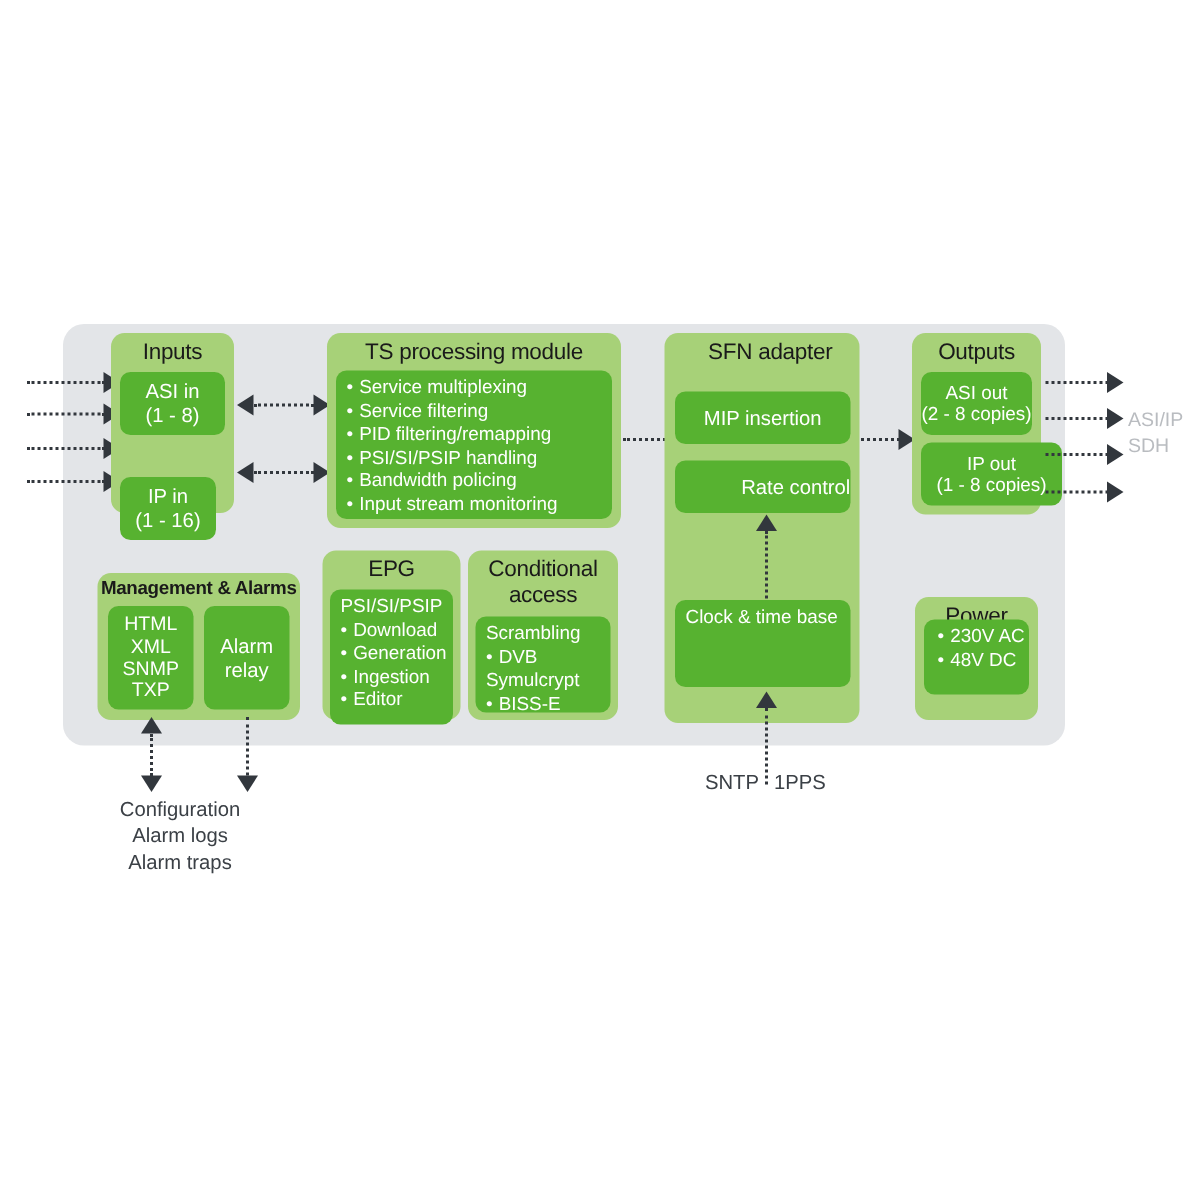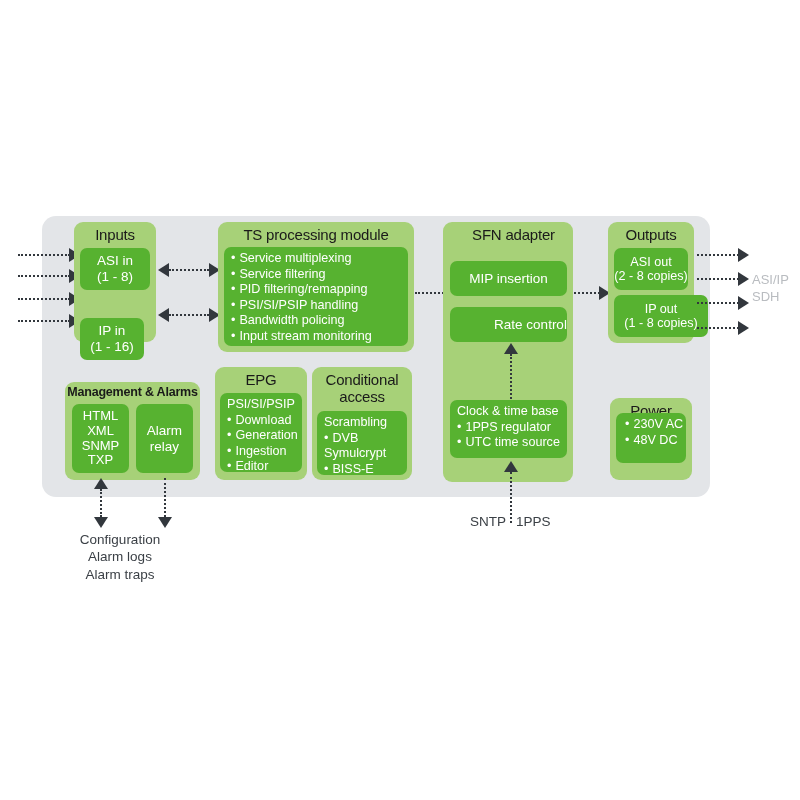--- a/index.html
+++ b/index.html
@@ -184,24 +184,20 @@
   </div>
   <div class="block ctr" style="left:450px; top:307px; width:117px; height:35px;padding-left:44px;">
     <span>Rate control</span>
   </div>
   <div class="arrow" style="left:503px; top:343px; width:16px; height:56px;">
     <div class="shaft-v" style="top:11px; height:45px;"></div>
       <div class="head up"></div>
   </div>
   <div class="block list" style="left:450px; top:400px; width:117px; height:58px;">
     <div class="hdr">Clock &amp; time base</div>
-    <ul>
-      <li>1PPS regulator</li>
-      <li>UTC time source</li>
-    </ul>
   </div>
 
   <div class="arrow" style="left:503px; top:461px; width:16px; height:62px;">
     <div class="shaft-v" style="top:11px; height:51px;"></div>
       <div class="head up"></div>
   </div>
   <div class="label" style="left:460px; top:513px; width:46px; text-align:right;">SNTP</div>
   <div class="label" style="left:516px; top:513px; width:46px;">1PPS</div>
 
   <div class="arrow" style="left:574px; top:285px; width:36px; height:16px;">
@@ -264,21 +260,21 @@
     <div class="shaft-v" style="height:39px;"></div>
     <div class="head down"></div>
   </div>
   <div class="label" style="left:50px; top:531px; width:140px; text-align:center;">Configuration
 Alarm logs
 Alarm traps</div>
 
   <div class="panel" style="left:215px; top:367px; width:92px; height:113px;">
     <div class="panel-title">EPG</div>
   </div>
-  <div class="block list" style="left:220px; top:393px; width:82px; height:79px;">
+  <div class="block list" style="left:220px; top:393px; width:82px; height:90px;">
     <div class="hdr">PSI/SI/PSIP</div>
     <ul>
       <li>Download</li>
       <li>Generation</li>
       <li>Ingestion</li>
       <li>Editor</li>
     </ul>
   </div>
 
   <div class="panel" style="left:312px; top:367px; width:100px; height:113px;">

